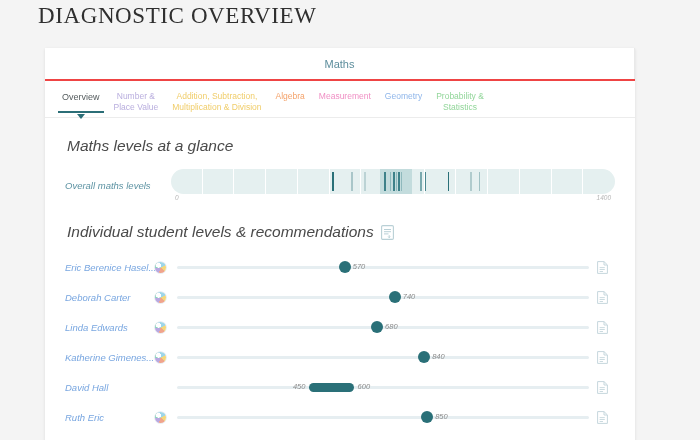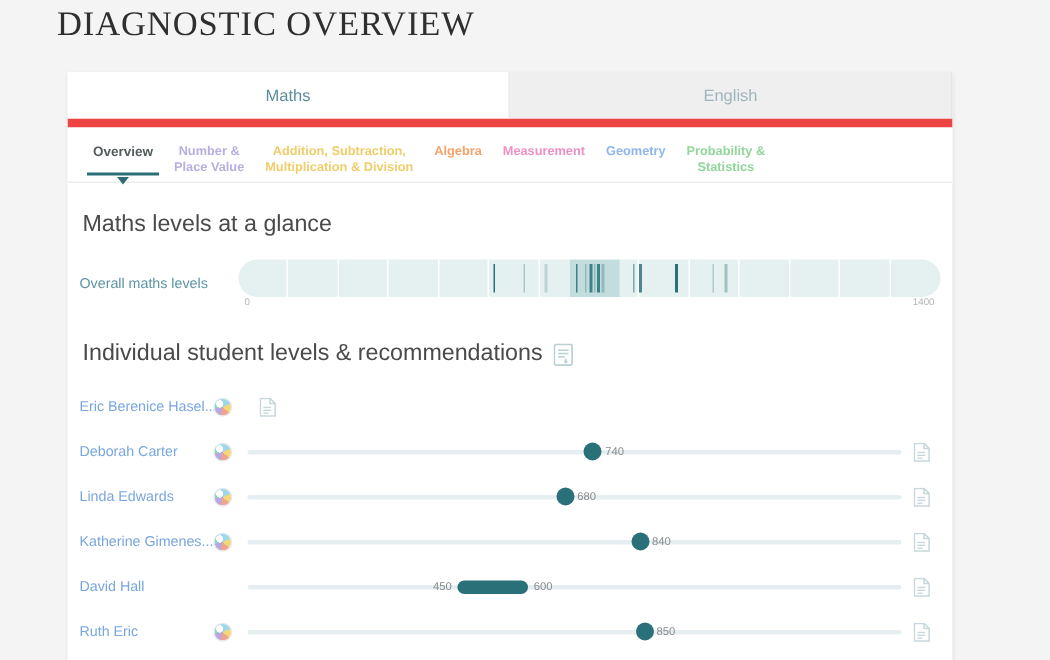--- a/index.html
+++ b/index.html
@@ -38,21 +38,21 @@
     background: #ffffff;
     box-shadow: 0 1px 3px rgba(0,0,0,0.10);
     overflow: hidden;
   }
 
   
   .top-tabs {
     display: flex;
     height: 31px;
     background: #efefef;
-    border-bottom: 6px solid #ef4444;
+    border-bottom: 2px solid #ef4444;
   }
   .top-tab {
     flex: 1;
     display: flex;
     align-items: center;
     justify-content: center;
     font-size: 11px;
     color: #9fb6bd;
     background: #efefef;
     border-right: 1px solid #e4e4e4;
@@ -78,21 +78,20 @@
   }
   .sub-tab {
     font-size: 8.5px;
     line-height: 10.5px;
     text-align: center;
     padding: 0 7px;
     cursor: pointer;
     white-space: pre-line;
     position: relative;
     padding-top: 3px;
-    font-weight: bold;
   }
   .sub-tab.active {
     color: #555c5e;
     font-size: 9px;
     padding-top: 4px;
   }
   .sub-tab.active .underline {
     position: absolute;
     left: 3px;
     right: 3px;
@@ -106,22 +105,23 @@
     margin-left: -4px;
     bottom: -16px;
     width: 0; height: 0;
     border-left: 4px solid transparent;
     border-right: 4px solid transparent;
     border-top: 5px solid #2b6e77;
   }
 
   
   .card-body {
-    padding: 0 8px;
-    position: relative;
+    padding: 0 20px;
+    position: relative;
+    font-style: italic;
   }
 
   .section-title {
     font-size: 15.5px;
     color: #4a4a4a;
     font-weight: 400;
     margin: 19px 0 0 2px;
     display: flex;
     align-items: center;
     gap: 7px;
@@ -267,23 +267,20 @@
 </head>
 <body>
 
 <div class="page-title">DIAGNOSTIC OVERVIEW</div>
 
 <div class="card">
 
   <div class="top-tabs" id="top-tabs">
       <div class="top-tab active">
         <span>Maths</span>
-      </div>
-      <div class="top-tab">
-        <span>English</span>
       </div>
     </div>
 
   <div class="sub-tabs" id="sub-tabs">
       <div class="sub-tab active" style="color: rgb(85, 92, 94);"><span>Overview</span><span class="underline"></span><span class="caret"></span></div>
       <div class="sub-tab" style="color: rgb(185, 174, 222);"><span>Number &amp;
 Place Value</span></div>
       <div class="sub-tab" style="color: rgb(240, 205, 106);"><span>Addition, Subtraction,
 Multiplication &amp; Division</span></div>
       <div class="sub-tab" style="color: rgb(244, 162, 106);"><span>Algebra</span></div>
@@ -352,20 +349,25 @@
         </svg>
       </span>
     </div>
 
     <div class="students" id="students">
         <div class="student-row">
           <div class="stu-name">Eric Berenice Hasel...</div>
           <div class="stu-avatar">
             <div class="avatar-dot"></div>
           </div>
+          <div class="slider-wrap">
+            <div class="slider-track"></div>
+            <div class="slider-knob" style="left: 40.7143%;"></div>
+            <div class="slider-val" style="left: calc(40.7143% + 8px);">570</div>
+          </div>
           <div class="row-doc">
             <svg width="11" height="13" viewBox="0 0 11 13">
               <path d="M0.6 0.6 H7.0 L10.4 3.9 V12.4 H0.6 Z" fill="#ffffff" stroke="#c6d7dd" stroke-width="1"></path>
               <path d="M7.0 0.8 V4.0 H10.2" fill="none" stroke="#c6d7dd" stroke-width="1"></path>
               <rect x="2.6" y="6.2" width="5.2" height="0.9" fill="#c6d7dd"></rect>
               <rect x="2.6" y="8.1" width="5.2" height="0.9" fill="#c6d7dd"></rect>
               <rect x="2.6" y="10.0" width="3.4" height="0.9" fill="#c6d7dd"></rect>
             </svg>
           </div>
         </div>

